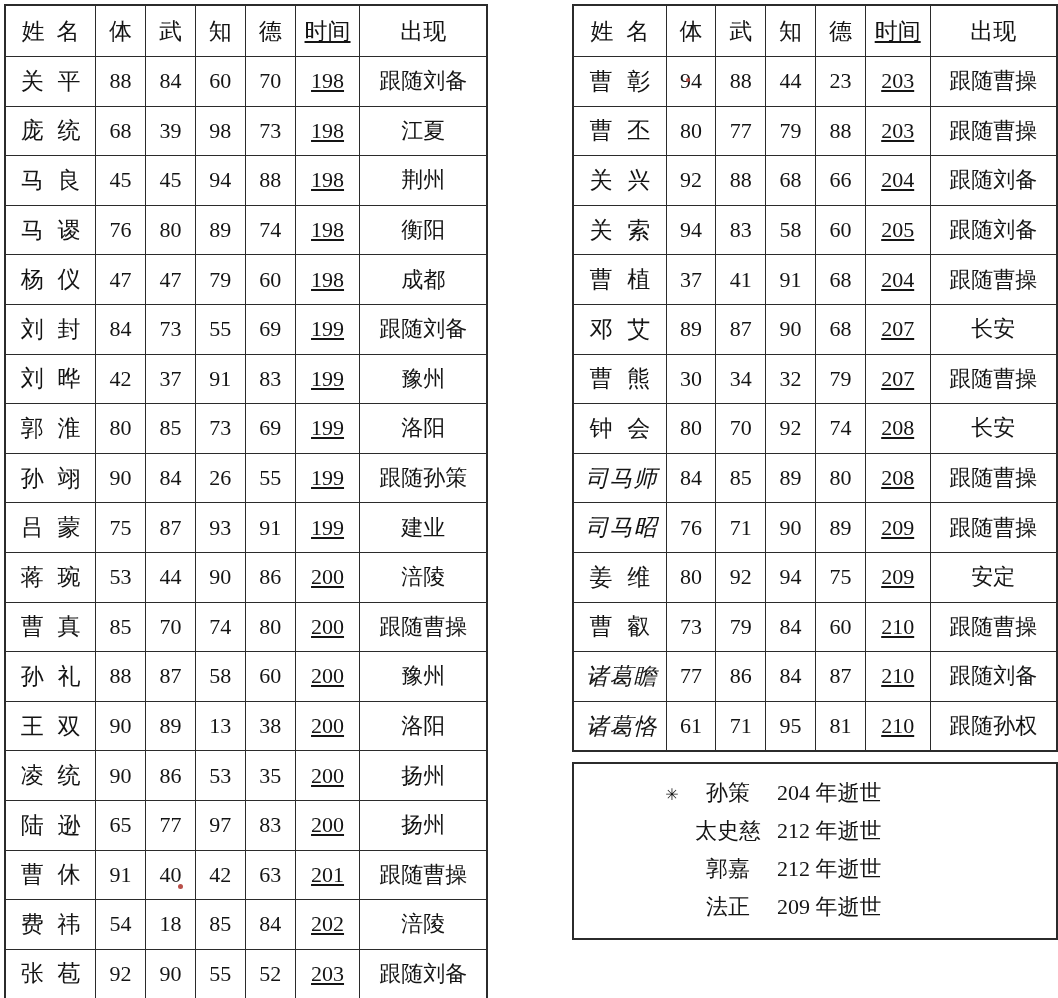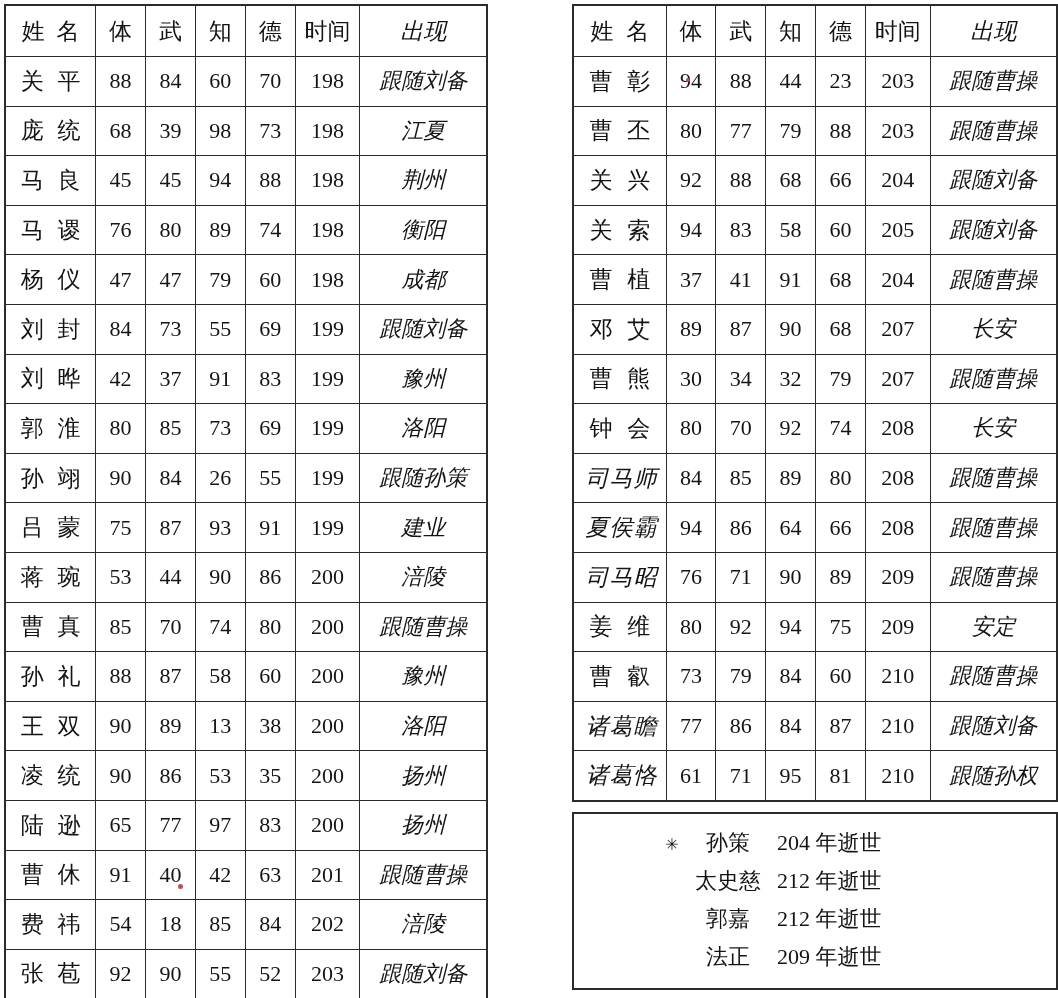--- a/index.html
+++ b/index.html
@@ -47,22 +47,22 @@
     color: #141414;
     white-space: nowrap;
   }
   table.roster thead td {
     font-size: 23px;
     height: 50px;
   }
   
   .c-name   { width: 92px; }
   .c-stat   { width: 52px; }
-  .c-time   { width: 66px; }
-  .c-appear { width: 130px; font-style: italic; }
+  .c-time   { width: 66px; text-decoration: underline; }
+  .c-appear { width: 130px; }
 
   .name-cell {
     display: flex;
     flex-direction: row;
     justify-content: space-around;
     align-items: center;
     padding: 0 8px;
     font-size: 23px;
     letter-spacing: 0;
   }
@@ -550,34 +550,20 @@
             <td class="c-name">
               <div class="name-cell tight">
                 <span>司马</span>
                 <span>师</span>
               </div>
             </td>
             <td class="c-stat">84</td>
             <td class="c-stat">85</td>
             <td class="c-stat">89</td>
             <td class="c-stat">80</td>
-            <td class="c-time">208</td>
-            <td class="c-appear appear">跟随曹操</td>
-          </tr>
-          <tr>
-            <td class="c-name">
-              <div class="name-cell tight">
-                <span>夏侯</span>
-                <span>霸</span>
-              </div>
-            </td>
-            <td class="c-stat">94</td>
-            <td class="c-stat">86</td>
-            <td class="c-stat">64</td>
-            <td class="c-stat">66</td>
             <td class="c-time">208</td>
             <td class="c-appear appear">跟随曹操</td>
           </tr>
           <tr>
             <td class="c-name">
               <div class="name-cell tight">
                 <span>司马</span>
                 <span>昭</span>
               </div>
             </td>

